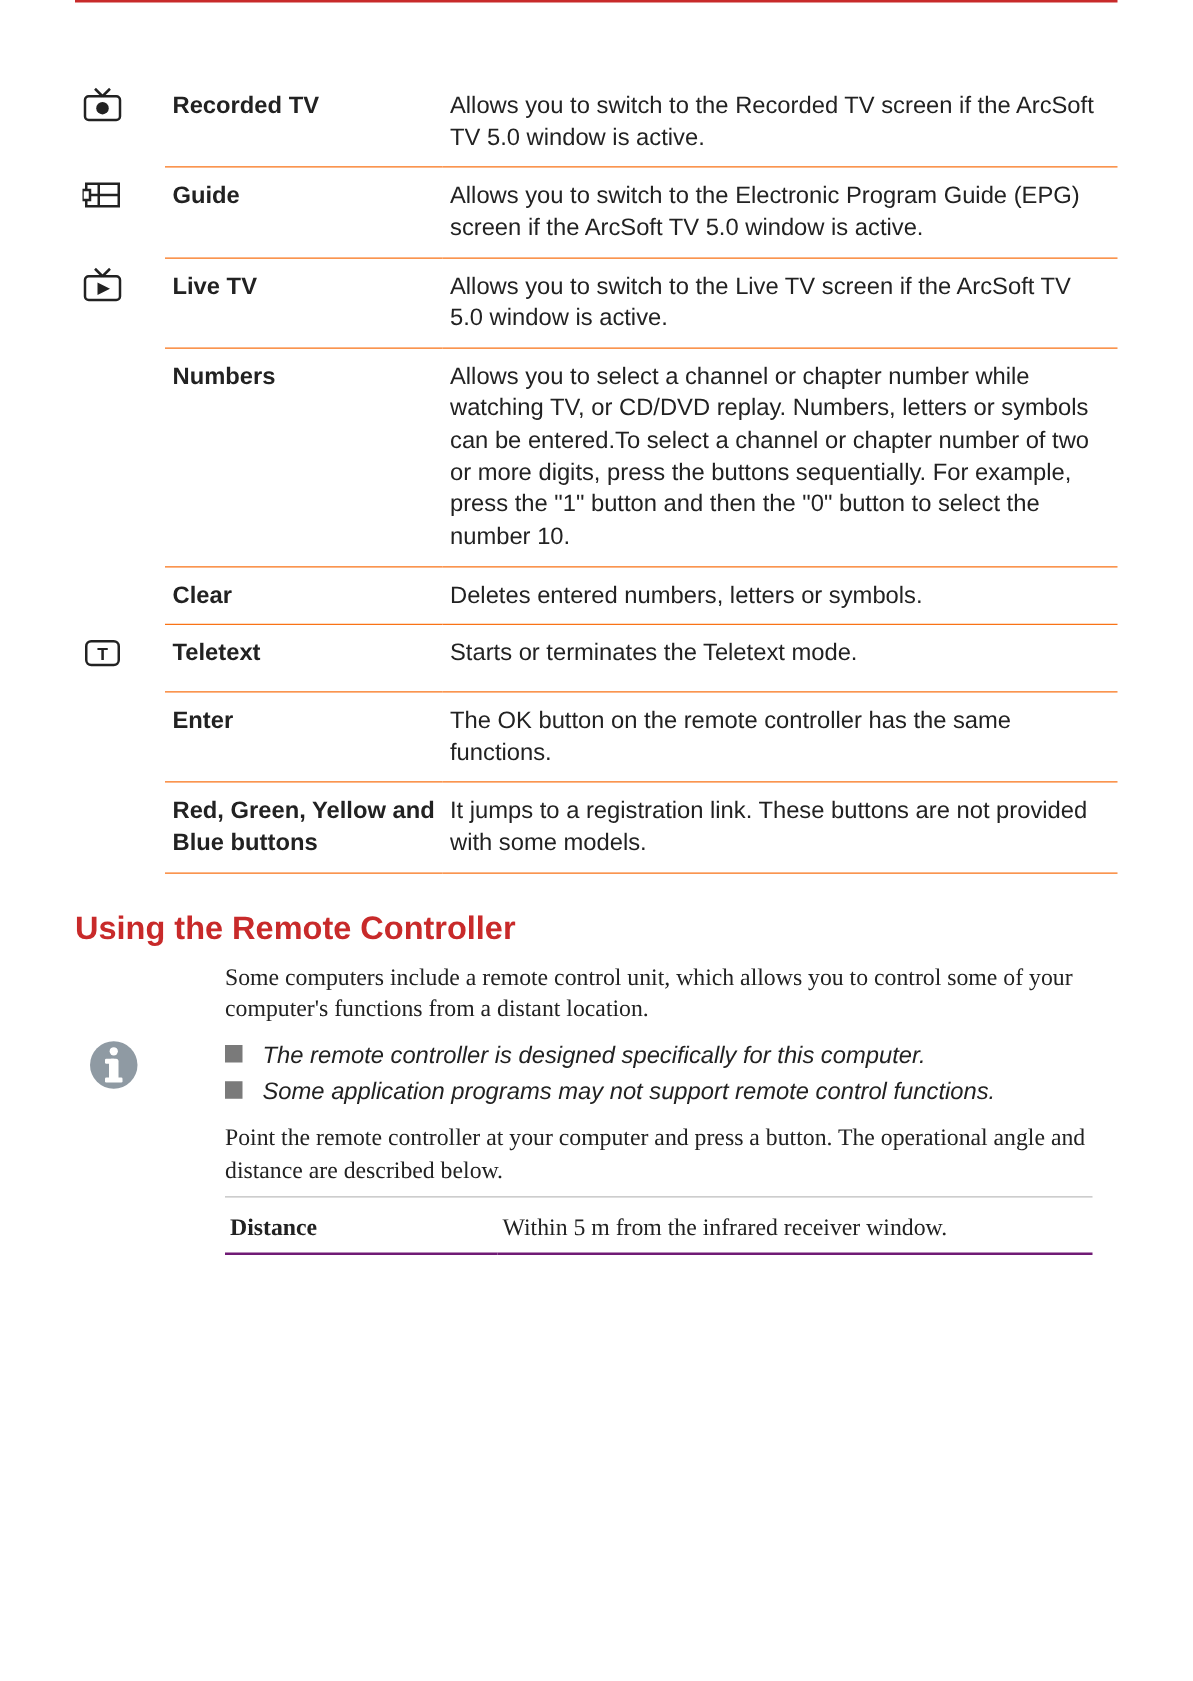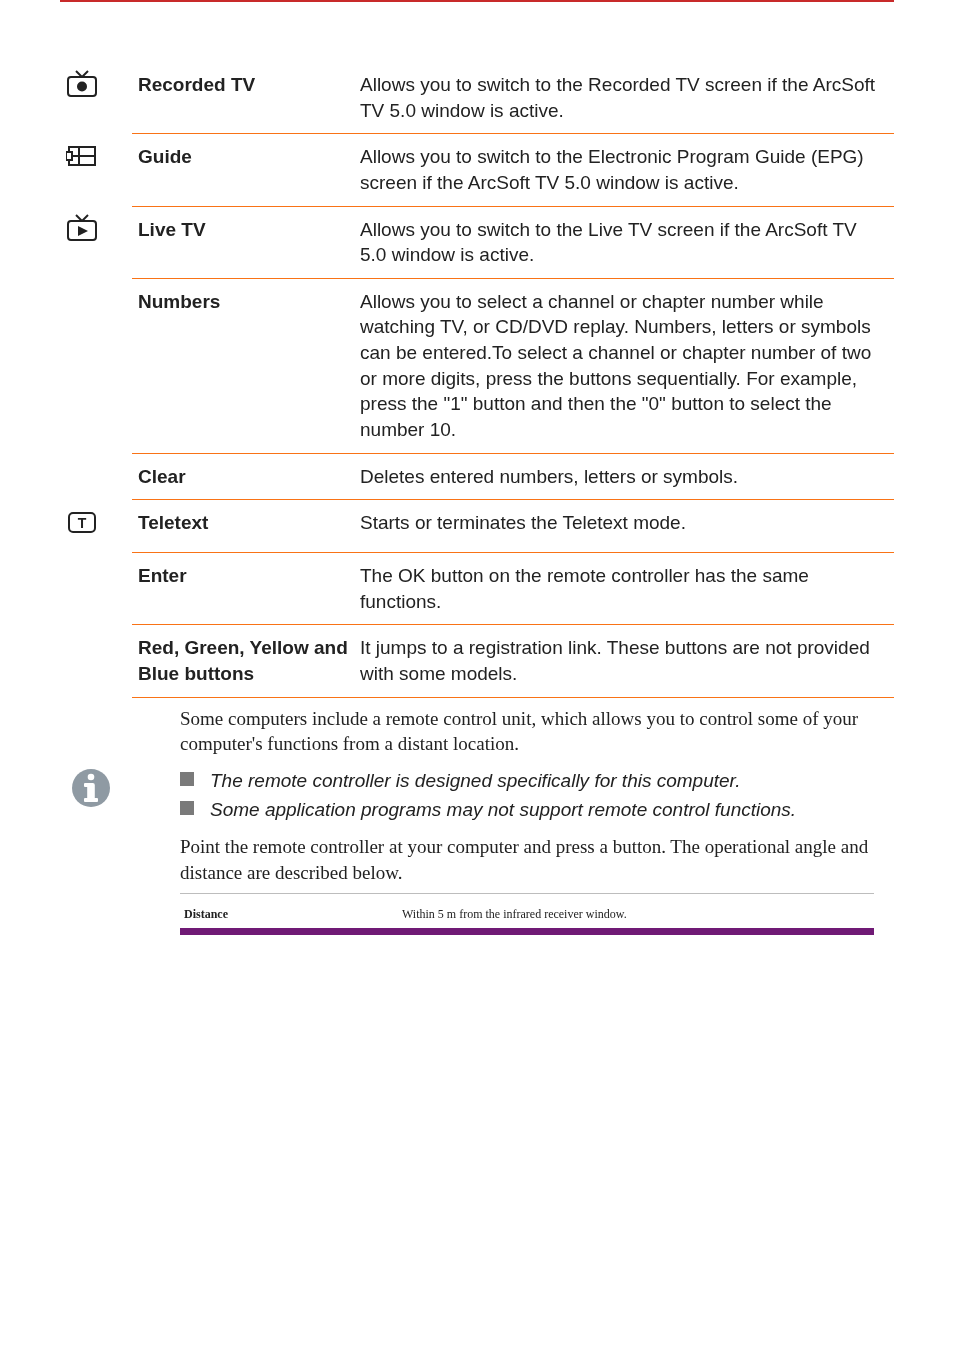--- a/index.html
+++ b/index.html
@@ -109,24 +109,24 @@
     flex: 0 0 14px;
   }
 
   
   .op-table {
     width: 100%;
     border-collapse: collapse;
     margin-top: 6px;
   }
   .op-table td {
-    font-size: 12px;
+    font-size: 19px;
     line-height: 1.35;
     padding: 6px 4px;
-    border-bottom: 7px solid #701a75;
+    border-bottom: 2px solid #701a75;
     vertical-align: top;
   }
   .op-table td.k {
     width: 210px;
     font-weight: bold;
   }
   .op-table-wrap {
     border-top: 1px solid #bdbdbd;
   }
 
@@ -227,20 +227,21 @@
           <td class="desc-cell">The OK button on the remote controller has the same functions.</td>
         </tr>
         <tr>
           <td class="icon-cell"></td>
           <td class="name-cell">Red, Green, Yellow and Blue buttons</td>
           <td class="desc-cell">It jumps to a registration link. These buttons are not provided with some models.</td>
         </tr>
       </tbody>
     </table>
 
+    <h2 class="red">Using the Remote Controller</h2>
 
     <div class="indented-narrow">
       <p class="body">Some computers include a remote control unit, which allows you to control some of your computer's functions from a distant location.</p>
     </div>
 
     <div class="note-row">
       <div class="note-icon">
         <span>
           <svg width="42" height="42" viewBox="0 0 42 42">
             <circle cx="21" cy="21" r="19" fill="#8f9aa3"></circle>

